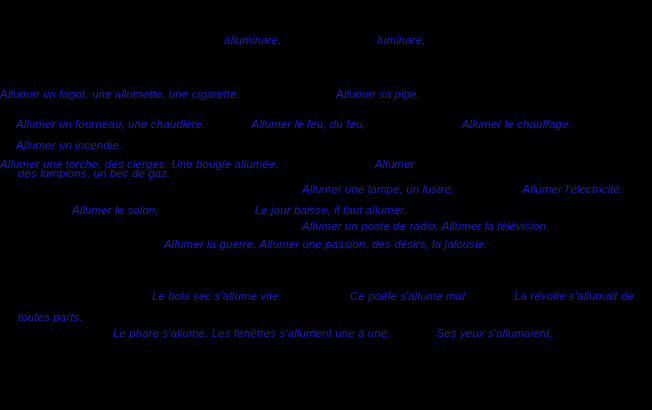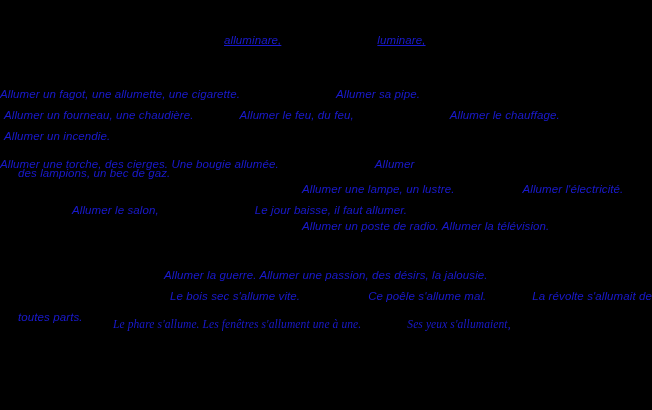--- a/index.html
+++ b/index.html
@@ -32,45 +32,45 @@
   }
   .line {
     display: block;
     white-space: pre-wrap;
   }
   .seg {
     font-style: italic;
   }
   
   .ind-0  { padding-left: 18px; }
-  .ind-1  { padding-left: 4px; }
+  .ind-1  { padding-left: 16px; margin-top: 9px; }
   .ind-2  { padding-left: 72px; }
   .ind-3  { padding-left: 113px; }
-  .ind-4  { padding-left: 164px; margin-top: 31px; }
+  .ind-4  { padding-left: 164px; }
   .ind-5  { padding-left: 224px; }
   .ind-6  { }
   .ind-8  { padding-left: 302px; }
   .ind-10 { padding-left: 152px; }
   .gap-md { display: inline-block; width: 46px; }
   .gap-lg { display: inline-block; width: 68px; }
   .gap-xl { display: inline-block; width: 96px; }
 
-  .row-head { top: 30px; text-decoration: underline; }
+  .row-head { top: 30px; }
   .row-b1   { top: 84px; }
   .row-b2   { top: 105px; }
   .row-b3   { top: 126px; }
   .row-c1   { top: 154px; }
   .row-c2   { top: 163px; }
   .row-d1   { top: 179px; }
   .row-d2   { top: 200px; }
   .row-d3   { top: 216px; }
   .row-d4   { top: 234px; }
-  .row-e1   { top: 286px; text-align: right; }
+  .row-e1   { top: 286px; }
   .row-e2   { top: 307px; }
-  .row-e3   { top: 314px; font-family: Liberation Serif, serif; }
+  .row-e3   { top: 323px; }
 </style>
 </head>
 <body>
 
 <div class="page">
   <div class="entry row-head" id="headword">
       <div class="line ind-5"><span class="seg">alluminare,</span><span class="gap-xl"> </span><span class="seg">luminare,</span></div>
     </div>
   <div id="blocks-host">
       <div class="entry row-b1">

